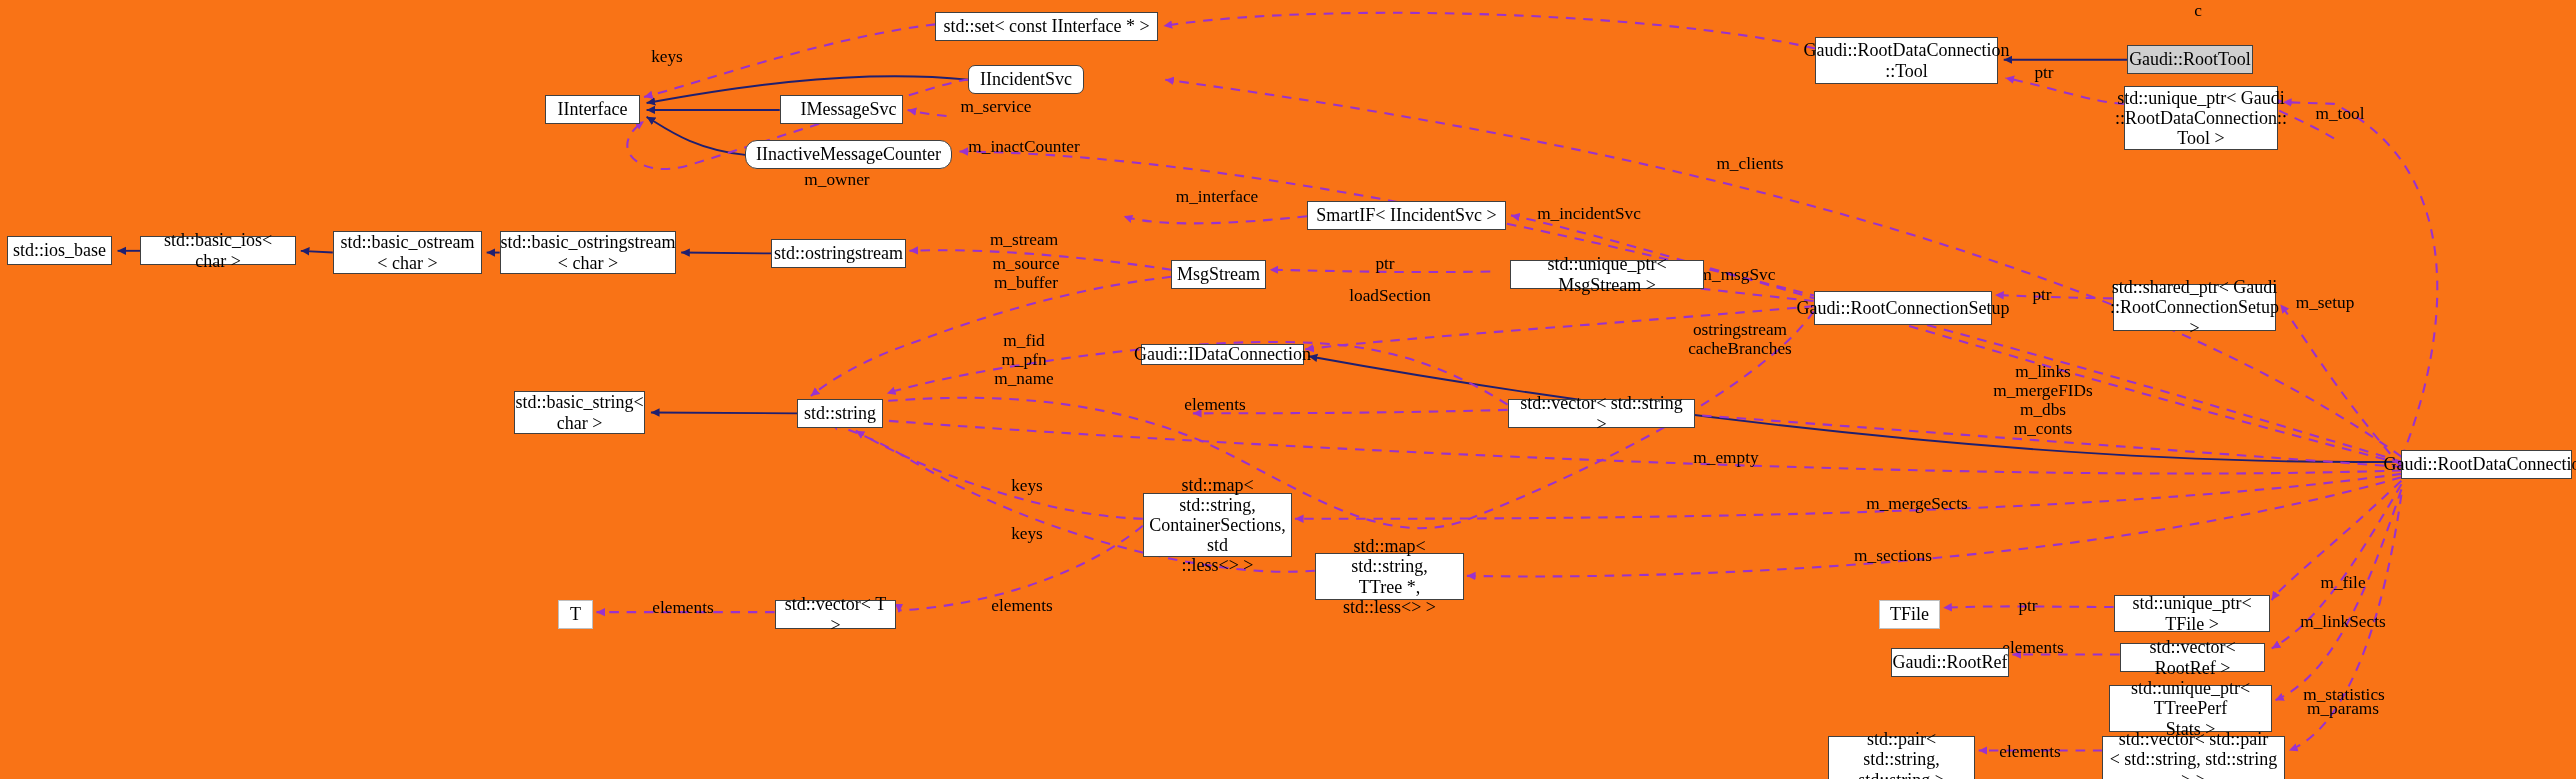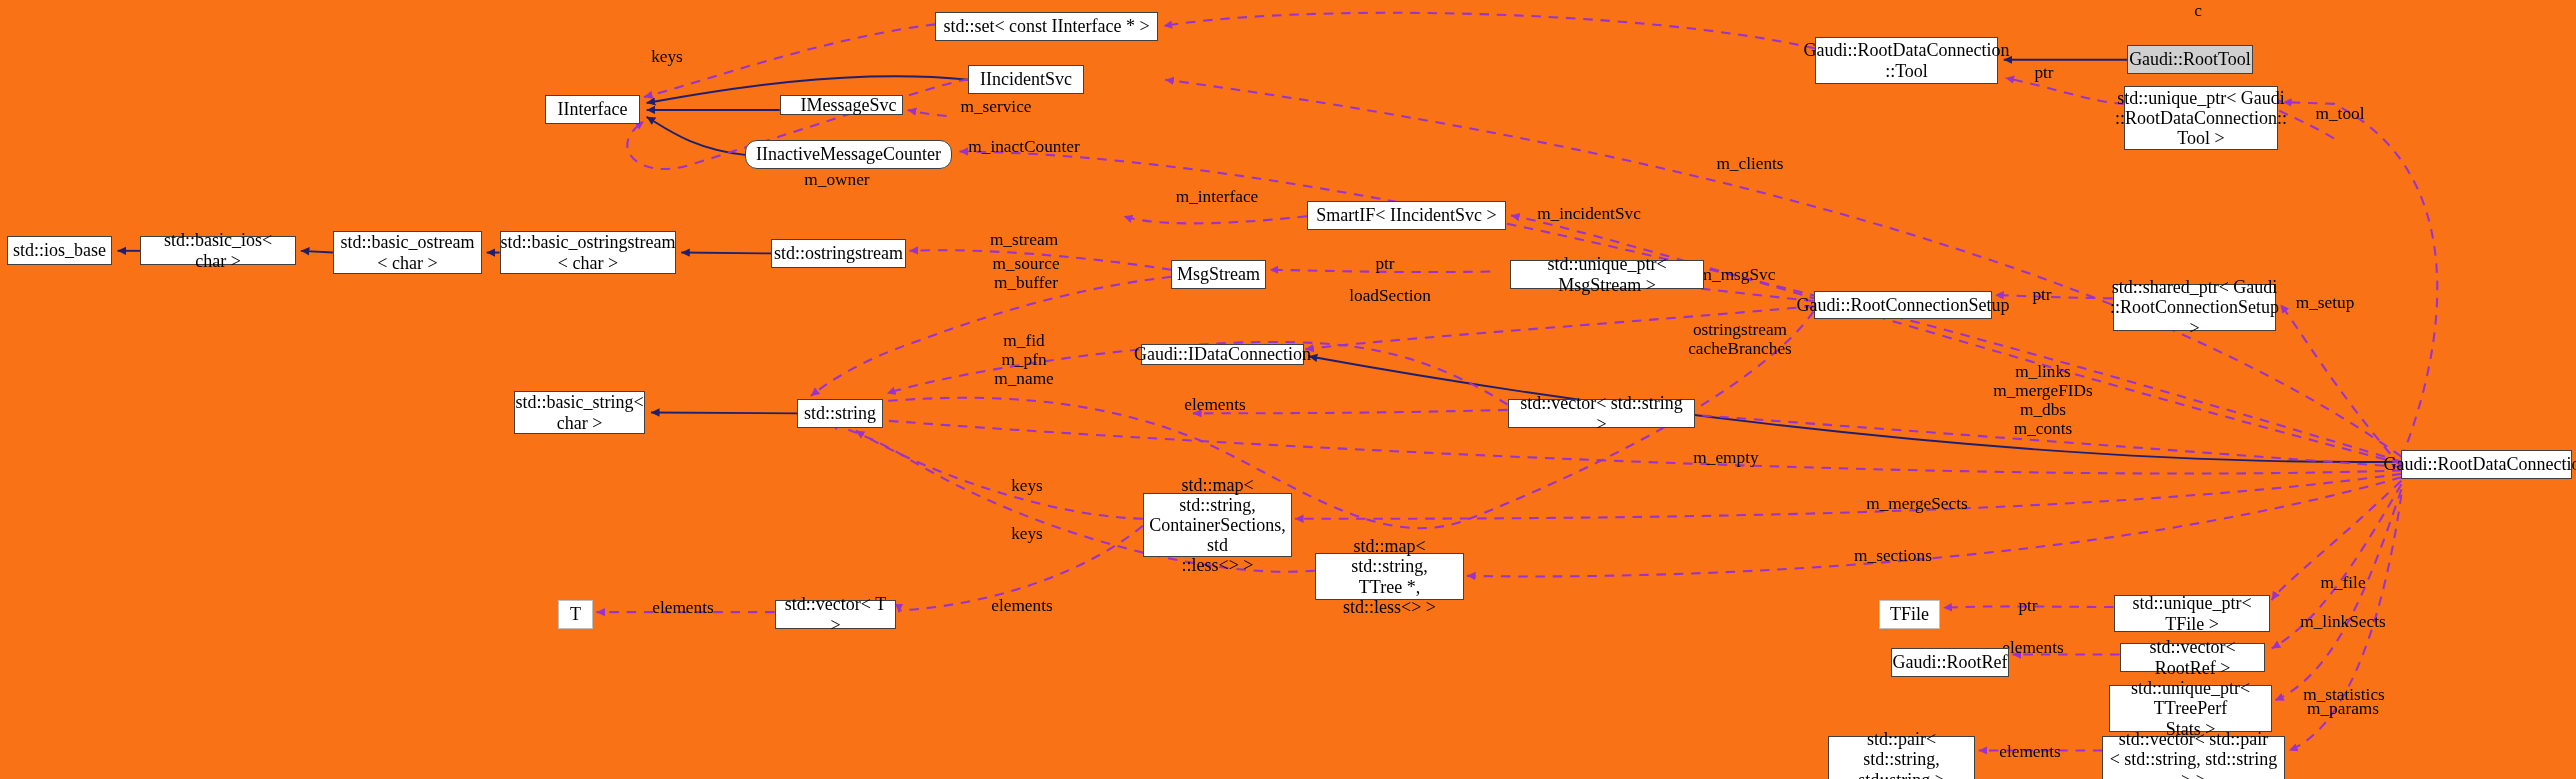--- a/index.html
+++ b/index.html
@@ -123,38 +123,38 @@
       <path d="M896,708 C850,708 760,708 690,708"></path>
       <path d="M1322,608 C1260,660 1150,700 1040,706 L1040,708"></path>
     </g>
   </svg>
 
   <div id="nodes">
       <div class="node" style="left: 935px; top: 12px; width: 223px; height: 29px;">std::set&lt; const IInterface * &gt;</div>
       <div class="node" style="left: 1815px; top: 37px; width: 183px; height: 47px;">Gaudi::RootDataConnection
 ::Tool</div>
       <div class="node current" style="left: 2127px; top: 45px; width: 126px; height: 29px;">Gaudi::RootTool</div>
-      <div class="node" style="left: 968px; top: 65px; width: 116px; height: 29px;">IIncidentSvc</div>
+      <div class="node" style="left: 968px; top: 65px; width: 116px; height: 29px; border-radius: 7px;">IIncidentSvc</div>
       <div class="node" style="left: 2124px; top: 86px; width: 154px; height: 64px;">std::unique_ptr&lt; Gaudi
 ::RootDataConnection::
 Tool &gt;</div>
       <div class="node" style="left: 545px; top: 95px; width: 95px; height: 29px;">IInterface</div>
-      <div class="node" style="left: 780px; top: 95px; width: 123px; height: 20px; padding-left: 20px;">IMessageSvc</div>
+      <div class="node" style="left: 780px; top: 95px; width: 123px; height: 29px; padding-left: 20px;">IMessageSvc</div>
       <div class="node" style="left: 745px; top: 140px; width: 207px; height: 29px; border-radius: 12px;">IInactiveMessageCounter</div>
       <div class="node" style="left: 1307px; top: 201px; width: 199px; height: 29px;">SmartIF&lt; IIncidentSvc &gt;</div>
       <div class="node" style="left: 7px; top: 236px; width: 105px; height: 29px;">std::ios_base</div>
       <div class="node" style="left: 140px; top: 236px; width: 156px; height: 29px;">std::basic_ios&lt; char &gt;</div>
       <div class="node" style="left: 333px; top: 231px; width: 149px; height: 43px;">std::basic_ostream
 &lt; char &gt;</div>
       <div class="node" style="left: 500px; top: 231px; width: 176px; height: 43px;">std::basic_ostringstream
 &lt; char &gt;</div>
       <div class="node" style="left: 771px; top: 239px; width: 135px; height: 29px;">std::ostringstream</div>
       <div class="node" style="left: 1171px; top: 260px; width: 95px; height: 29px;">MsgStream</div>
       <div class="node" style="left: 1490px; top: 260px; width: 194px; height: 29px; margin-left: 20px;">std::unique_ptr&lt; MsgStream &gt;</div>
-      <div class="node" style="left: 1814px; top: 291px; width: 178px; height: 28px;">Gaudi::RootConnectionSetup</div>
+      <div class="node" style="left: 1814px; top: 291px; width: 178px; height: 34px;">Gaudi::RootConnectionSetup</div>
       <div class="node" style="left: 2113px; top: 284px; width: 163px; height: 47px;">std::shared_ptr&lt; Gaudi
 ::RootConnectionSetup &gt;</div>
       <div class="node" style="left: 1141px; top: 344px; width: 163px; height: 21px;">Gaudi::IDataConnection</div>
       <div class="node" style="left: 514px; top: 391px; width: 131px; height: 43px;">std::basic_string&lt;
 char &gt;</div>
       <div class="node" style="left: 797px; top: 399px; width: 86px; height: 29px;">std::string</div>
       <div class="node" style="left: 1508px; top: 399px; width: 187px; height: 29px;">std::vector&lt; std::string &gt;</div>
       <div class="node" style="left: 2401px; top: 450px; width: 171px; height: 29px;">Gaudi::RootDataConnection</div>
       <div class="node" style="left: 1143px; top: 493px; width: 149px; height: 64px;">std::map&lt; std::string,
 ContainerSections, std

